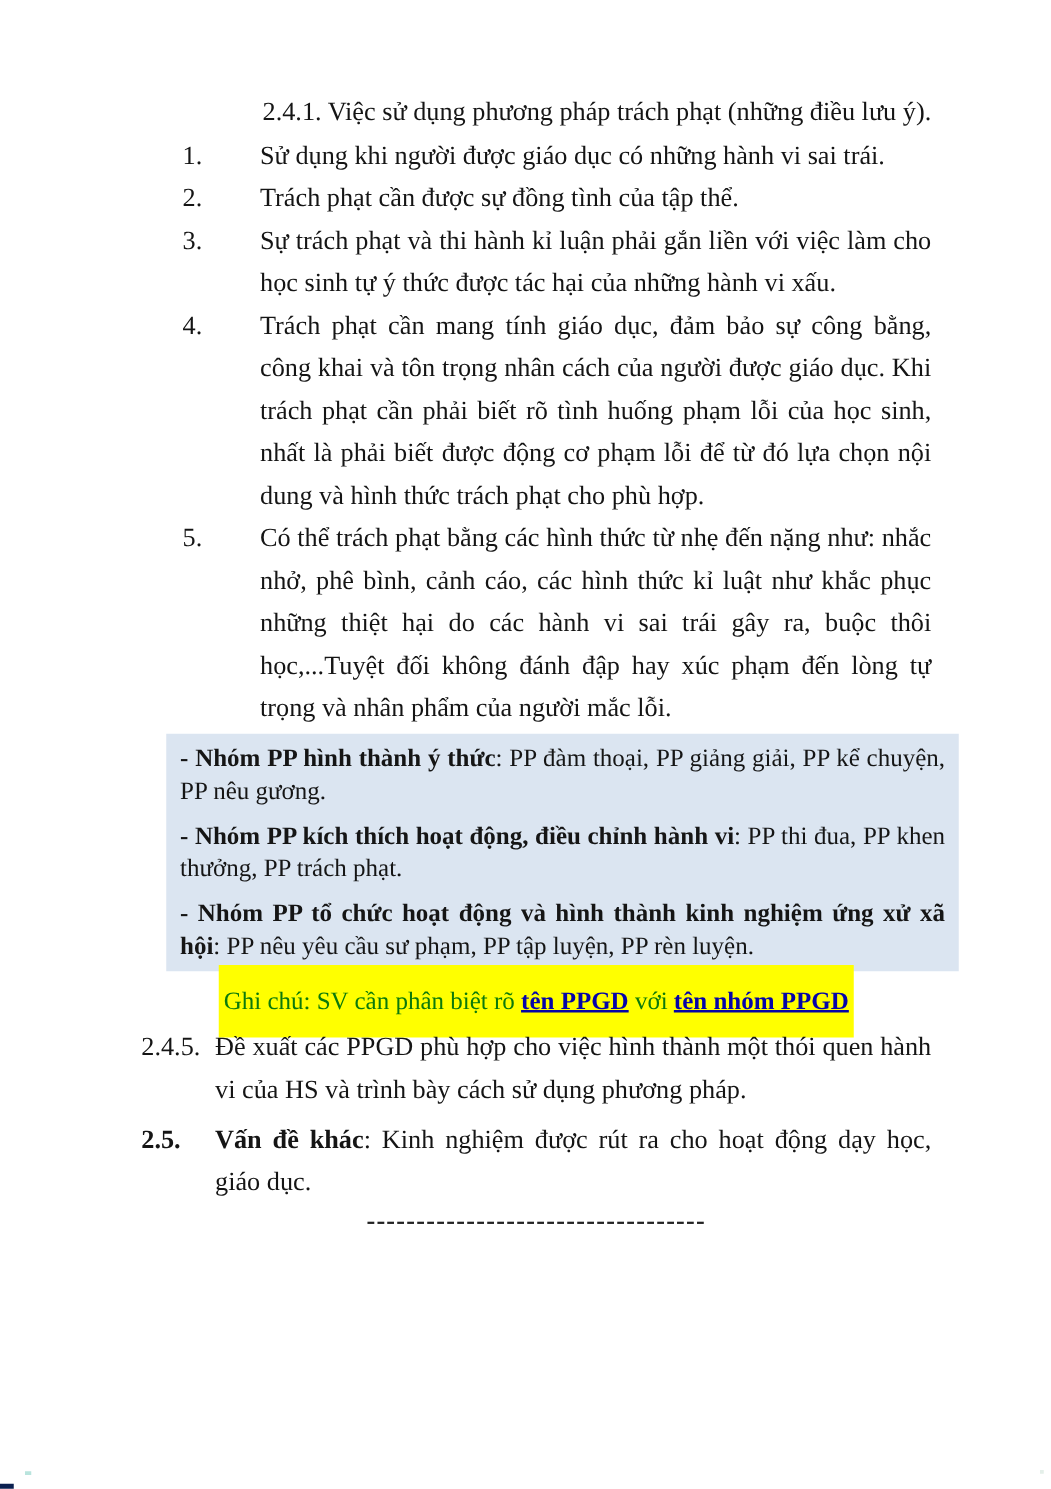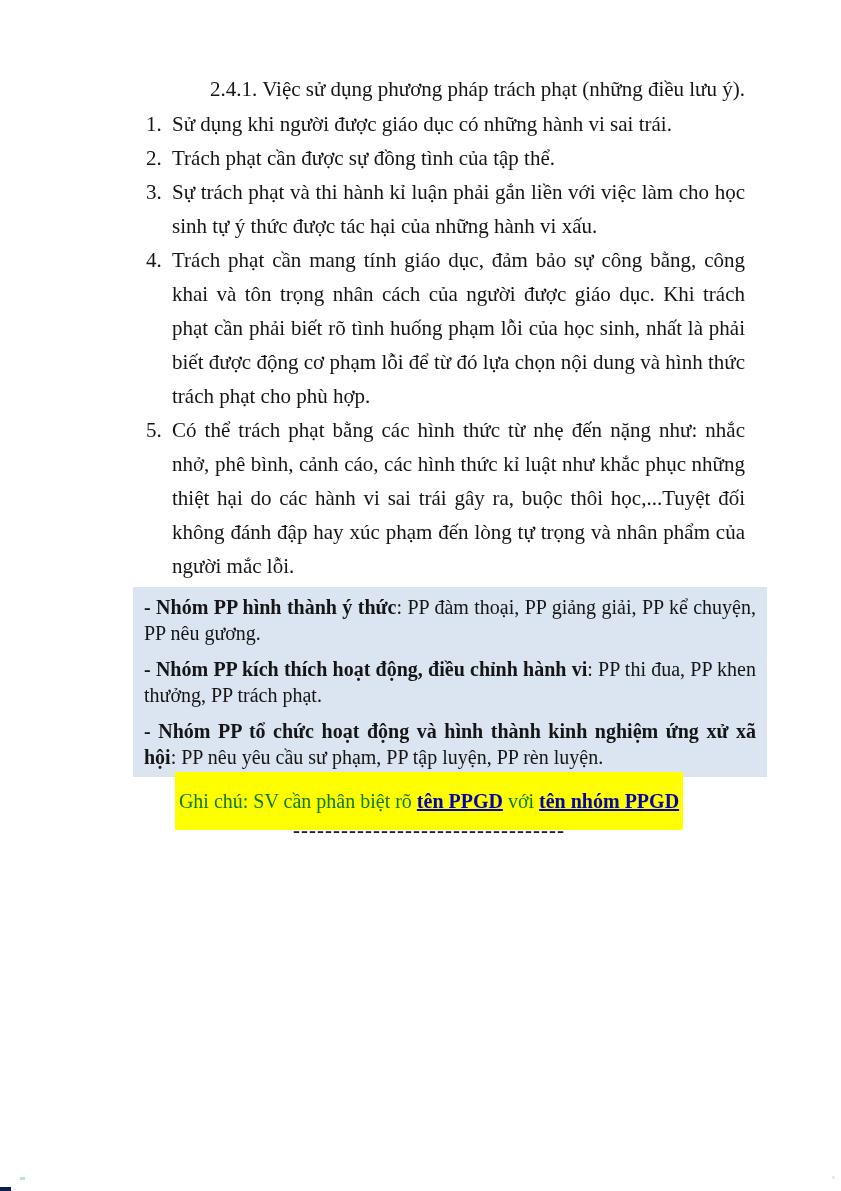--- a/index.html
+++ b/index.html
@@ -13,21 +13,21 @@
   }
   .page { position:absolute; inset:0; }
   .content { position:absolute; left:113px; top:72px; width:632px; }
 
   .h-sec { font-size:21px; line-height:34px; white-space:nowrap;text-align:right; }
   .h-242 { margin-top:13px; }
 
   .olist { margin:1px 0 0 33px; }
   .li { display:flex; font-size:21px; line-height:34px; }
   .li-num { width:26px; flex:none; }
-  .li-text { flex:1; text-align:justify; }
+  .li-text { flex:1; text-align:justify;margin-left:36px; }
 
   .bluebox {
     background:#dbe5f1;
     margin-left:20px; margin-right:-22px; margin-top:4px;
     padding:7px 11px;
   }
   .bluebox p { margin:0 0 10px 0; font-size:20px; line-height:26px; text-align:justify; }
   .bluebox p:last-child { margin-bottom:0; }
   .bluebox .b { font-weight:bold; }
 
@@ -88,21 +88,23 @@
       <p><span class="b">- Nhóm PP hình thành ý thức</span><span>: PP đàm thoại, PP giảng giải, PP kể chuyện, PP nêu gương.</span></p>
       <p><span class="b">- Nhóm PP kích thích hoạt động, điều chỉnh hành vi</span><span>: PP thi đua, PP khen thưởng, PP trách phạt.</span></p>
       <p><span class="b">- Nhóm PP tổ chức hoạt động và hình thành kinh nghiệm ứng xử xã hội</span><span>: PP nêu yêu cầu sư phạm, PP tập luyện, PP rèn luyện.</span></p>
     </div>
 
     <div class="note-row">
       <span class="note"><span>Ghi chú: SV cần phân biệt rõ </span><span class="term">tên PPGD</span><span> với </span><span class="term">tên nhóm PPGD</span></span>
     </div>
 
 
+    <p class="hang"><span class="pnum">2.4.5.</span><span>Đề xuất các PPGD phù hợp cho việc hình thành một thói quen hành vi của HS và trình bày cách sử dụng phương pháp.</span></p>
 
+    <p class="hang sec25"><span class="pnum">2.5.</span><span class="lbl">Vấn đề khác</span><span>: Kinh nghiệm được rút ra cho hoạt động dạy học, giáo dục.</span></p>
 
     <div class="divider">----------------------------------</div>
 
   </div>
 
   <div class="artifact-navy"></div>
   <div class="artifact-teal"></div>
   <div class="artifact-speck"></div>
 </div>
 

